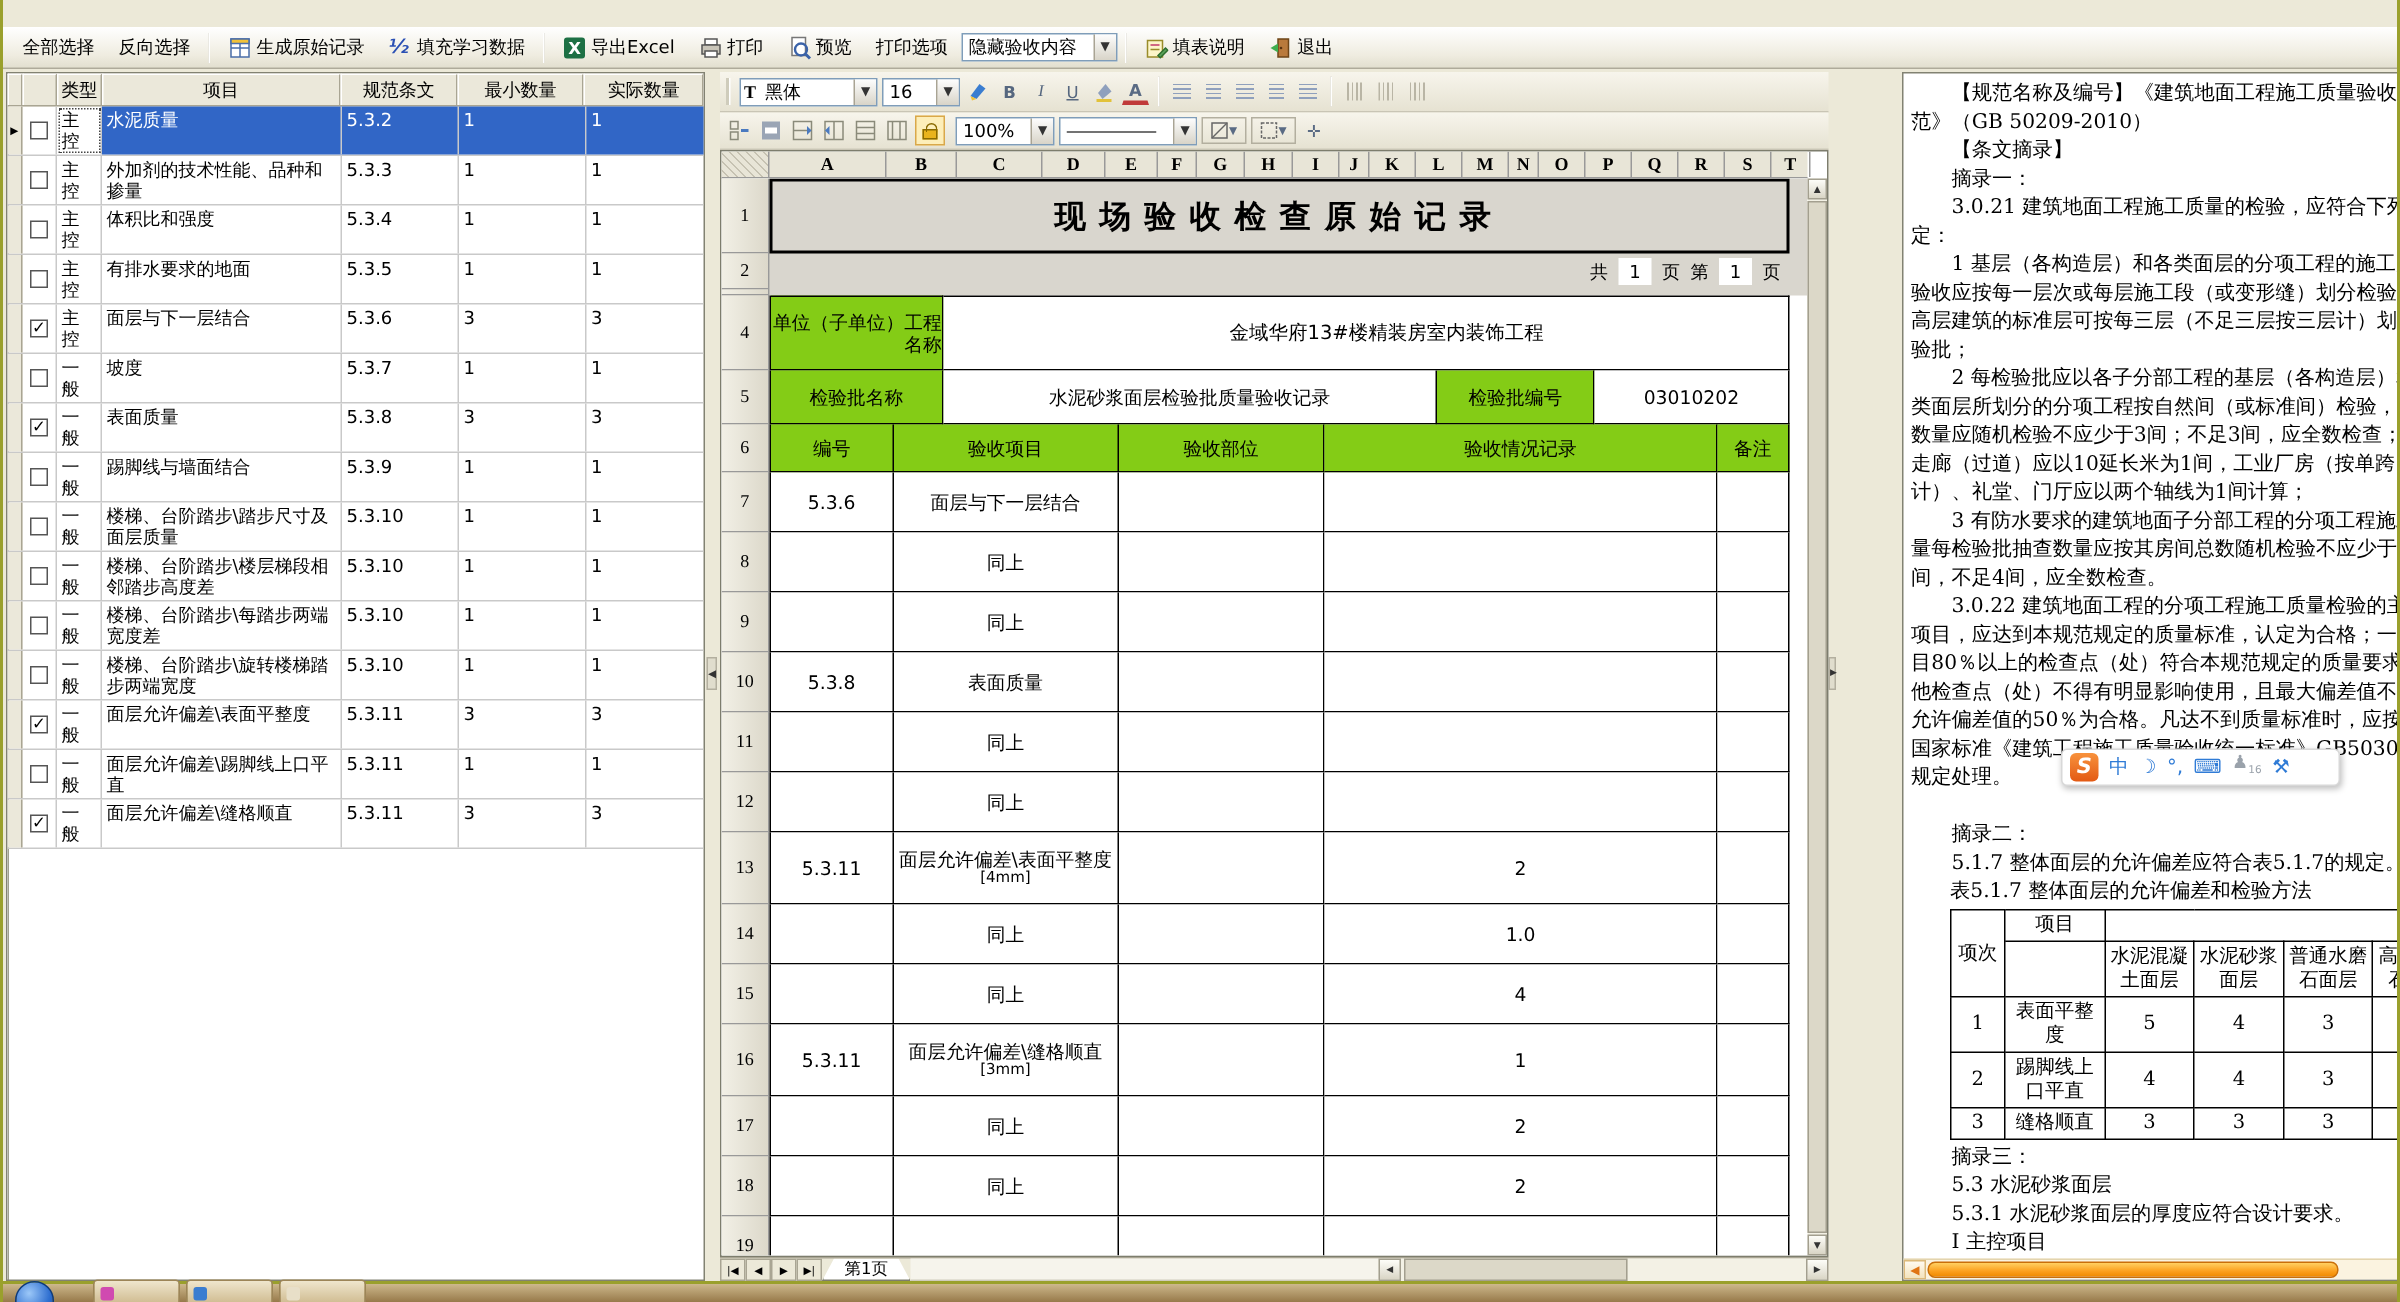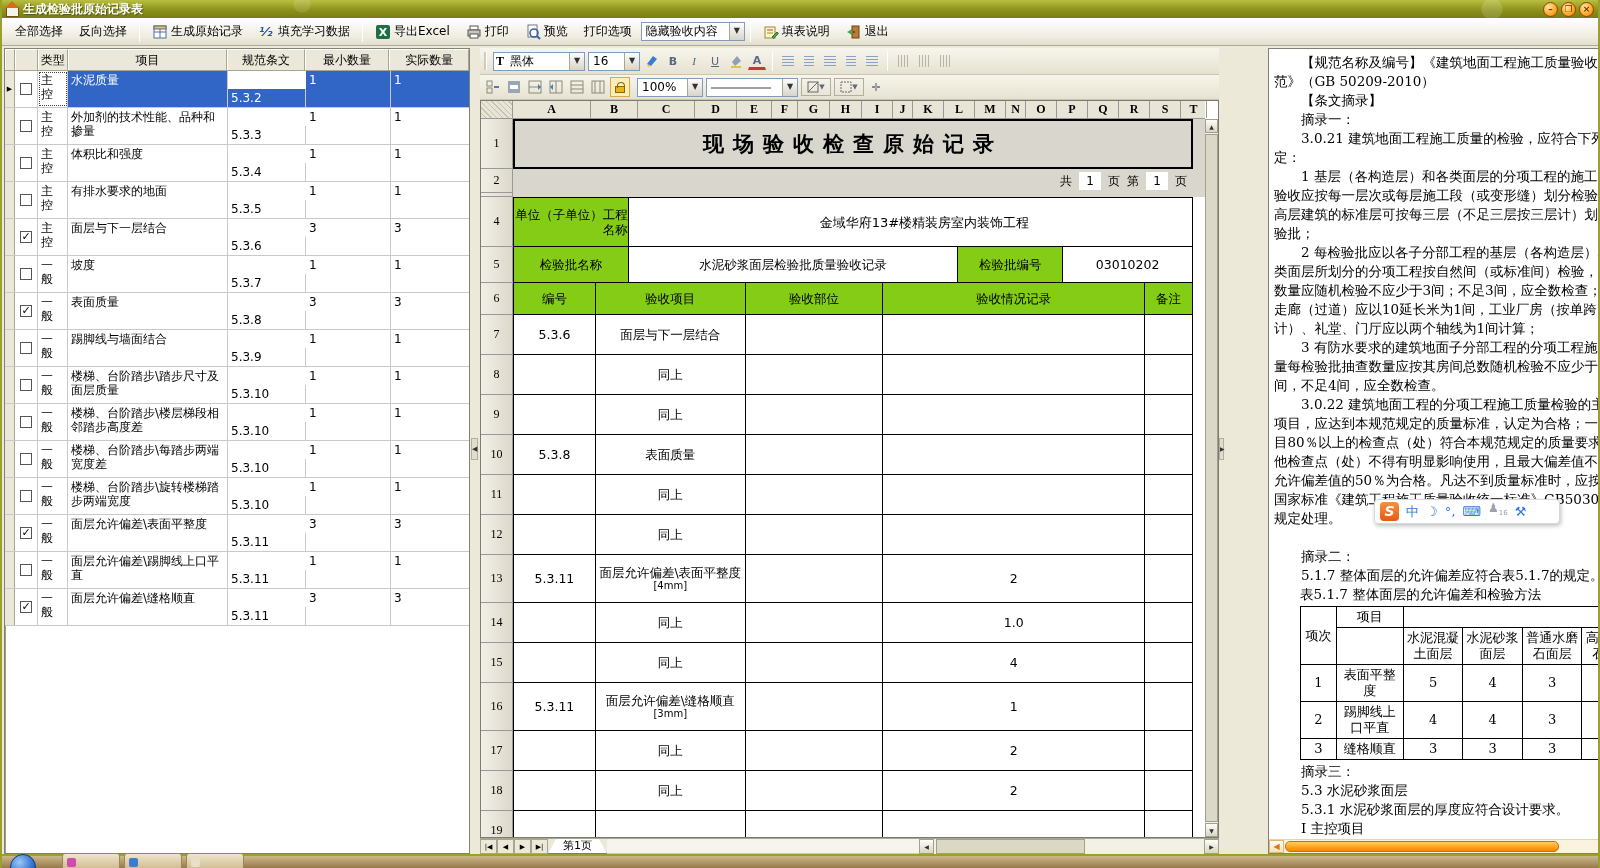--- a/index.html
+++ b/index.html
@@ -51,21 +51,21 @@
   .lg-header{display:flex;background:#ebe8da;border-bottom:1px solid #a9a593;}
   .lg-h{border-right:1px solid #a9a593;border-top:1px solid #fff;border-left:1px solid #fff;
         height:21px;line-height:20px;text-align:center;font-size:12px;overflow:hidden;white-space:nowrap;}
   .lg-row{display:flex;border-bottom:1px solid #c9c9c9;align-items:stretch;}
   .lg-ind{width:10px;flex:none;background:#ebe8da;border-right:1px solid #a9a593;font-size:7px;color:#000;
           display:flex;align-items:center;justify-content:center;}
   .lg-checkcell{width:23px;flex:none;border-right:1px solid #c9c9c9;display:flex;align-items:center;justify-content:center;}
   .cb{width:12px;height:12px;border:1px solid #555;background:#fff;font-size:11px;line-height:10px;text-align:center;font-weight:bold;}
   .cb.checked::after{content:"✓";}
   .lg-c{border-right:1px solid #c9c9c9;padding:2px 3px;font-size:12px;line-height:14px;word-break:break-all;}
-  .w-type{width:30px;flex:none;} .w-item{width:160px;flex:none;} .w-clause{width:78px;flex:none;margin-top:18px;}
+  .w-type{width:30px;flex:none;} .w-item{width:160px;flex:none;} .w-clause{width:78px;flex:none;}
   .w-min{width:85px;flex:none;} .w-act{width:80px;flex:none;}
   .lg-row.selected .selcell{background:#3166c6;color:#fff;}
   .lg-row.selected .w-type{outline:1px dotted #444;outline-offset:-2px;}
 
   
   .middle{position:absolute;left:478px;top:48px;width:739px;bottom:14px;display:flex;flex-direction:column;}
   .fmtbar{height:27px;background:linear-gradient(#f7f5ec,#e6e2d2);border-bottom:1px solid #c9c5b5;
     display:flex;align-items:center;padding:0 4px;gap:3px;flex:none;}
   .fmtbar.second{height:25px;}
   .grip{width:3px;height:18px;border-left:2px solid #cfccbc;border-right:1px solid #fff;margin-right:3px;}
@@ -165,29 +165,20 @@
      background:radial-gradient(circle at 35% 30%,#9cc8f8,#2f6fd0 60%,#17458f);border:1px solid #0d3a7a;cursor:pointer;}
   .task-btn{position:absolute;top:-3px;height:18px;width:58px;border-radius:3px 3px 0 0;cursor:pointer;
      background:linear-gradient(#efe6cd,#cdb88c);border:1px solid #9c8557;display:flex;align-items:center;padding-left:4px;gap:3px;}
   .task-dot{width:9px;height:9px;border-radius:2px;}
 </style>
 </head>
 <body>
 
 <div class="window">
 
-  <div class="titlebar">
-    <span class="app-icon"></span>
-    <span class="title-text">生成检验批原始记录表</span>
-    <div class="win-btns">
-      <div class="win-btn">–</div>
-      <div class="win-btn">❐</div>
-      <div class="win-btn">×</div>
-    </div>
-  </div>
 
   <div class="toolbar">
     <div class="tb-btn">
         <span>全部选择</span>
       </div>
     <div class="tb-btn">
         <span>反向选择</span>
       </div>
     <div class="tb-sep"></div>
     <div class="tb-btn">

